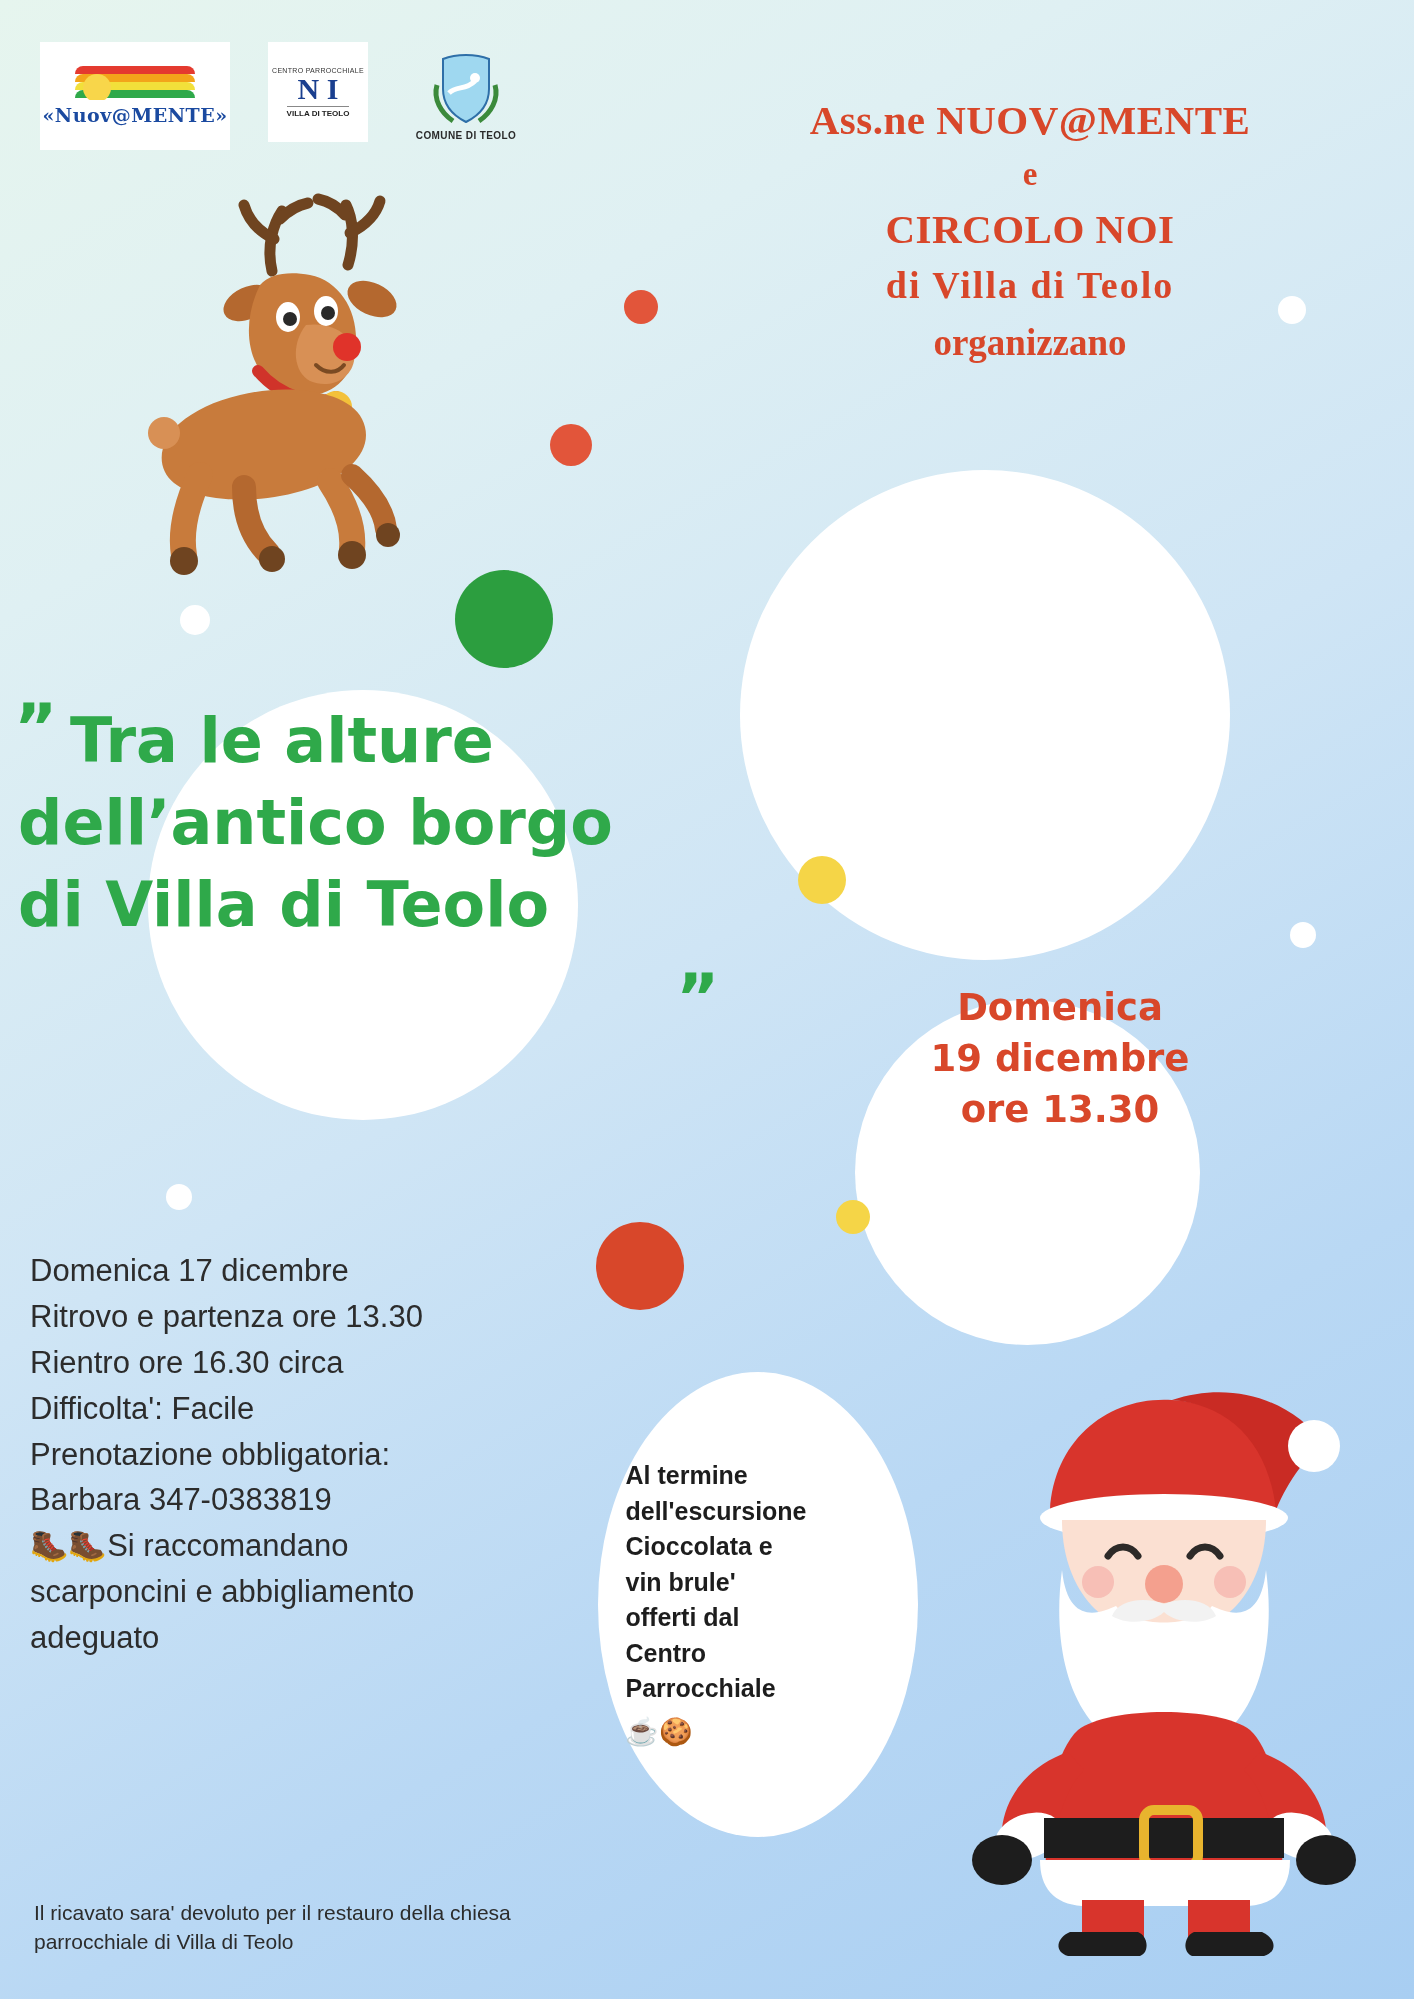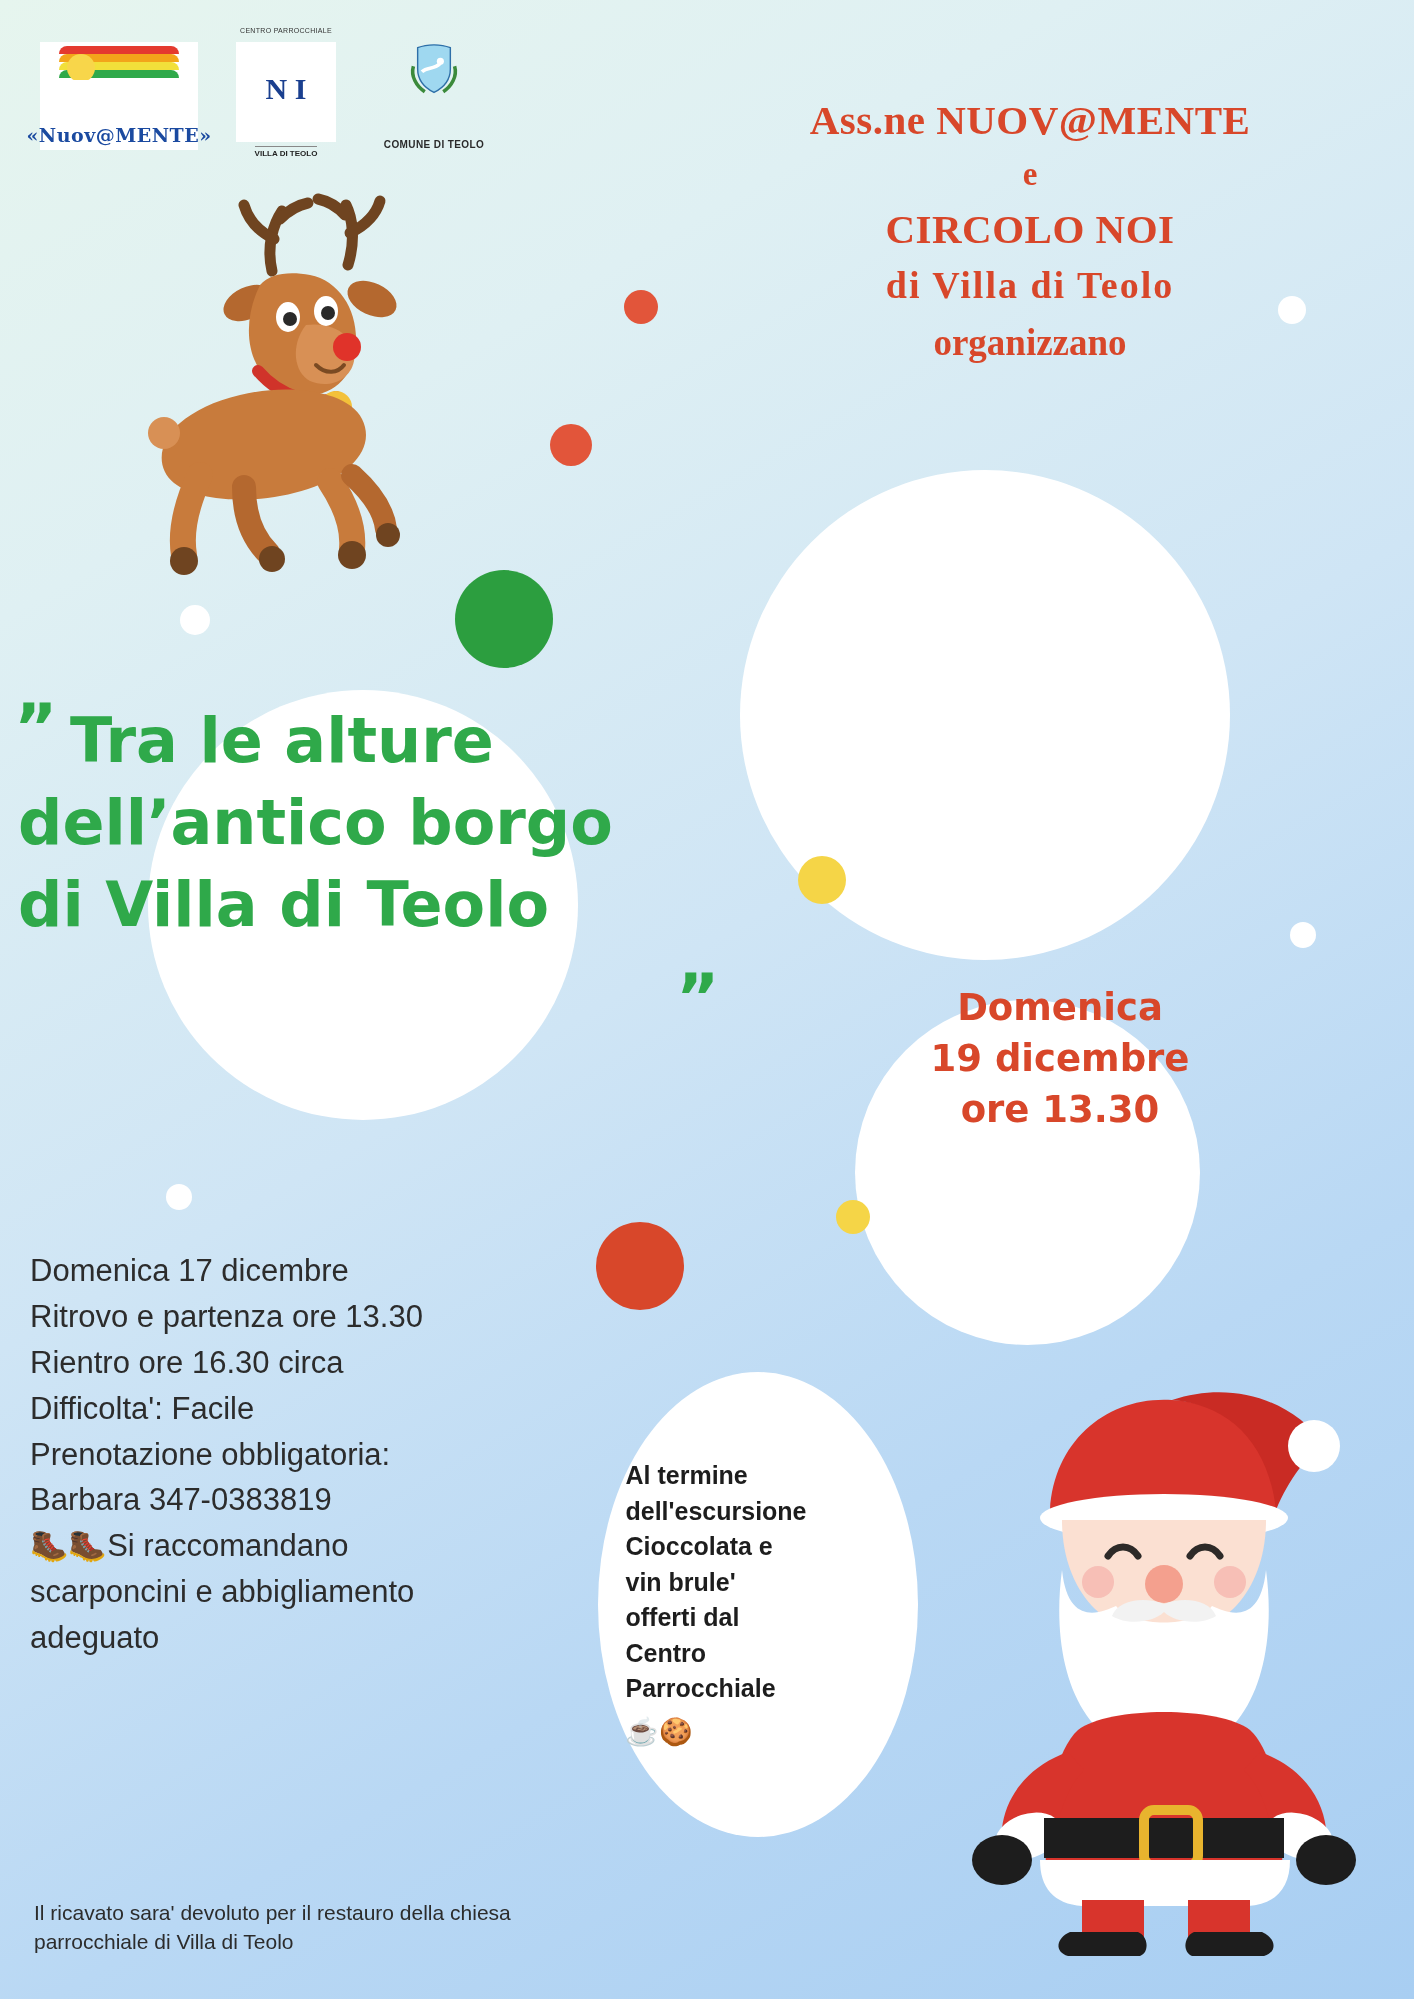--- a/index.html
+++ b/index.html
@@ -19,22 +19,22 @@
     background: linear-gradient(150deg, #e6f5ee 0%, #dff0f3 22%, #cfe5f5 48%, #b9d8f4 72%, #a8cef2 100%);
     overflow: hidden;
   }
 
   
   .circle { position: absolute; border-radius: 50%; }
   .white-blob { position: absolute; border-radius: 50%; background: #ffffff; }
 
   
   .logo-row { position: absolute; top: 42px; left: 40px; display: flex; align-items: flex-start; gap: 38px; }
-  .logo-box { background: #fff; display: flex; flex-direction: column; align-items: center; justify-content: center; gap: 40px; }
-  .logo1 { width: 158px; height: 100px; padding: 4px 0; }
+  .logo-box { background: #fff; display: flex; flex-direction: column; align-items: center; justify-content: center; }
+  .logo1 { width: 190px; height: 100px; padding: 4px 0; }
   .logo2 { width: 100px; height: 100px; }
   .logo3 { width: 120px; height: 108px; background: transparent; }
 
   .rainbow { width: 120px; height: 34px; position: relative; overflow: hidden; }
   .rainbow span { position: absolute; left: 0; width: 120px; height: 8px; border-radius: 60px 60px 0 0; }
   .nuovamente-text { font-family: "DejaVu Serif", serif; font-size: 19px; font-weight: bold; color: #1b4aa0; letter-spacing: .5px; margin-top: 4px; }
   .noi-top { font-size: 7px; color: #333; letter-spacing: .3px; }
   .noi-big { font-family: "Liberation Serif", serif; font-size: 30px; font-weight: bold; color: #1a3f8f; line-height: 1; }
   .noi-sub { font-size: 8px; color: #222; font-weight: bold; border-top: 1px solid #888; margin-top: 2px; padding-top: 2px; }
   .comune-label { font-size: 10px; font-weight: bold; color: #2a2a2a; letter-spacing: .4px; margin-top: 3px; }

